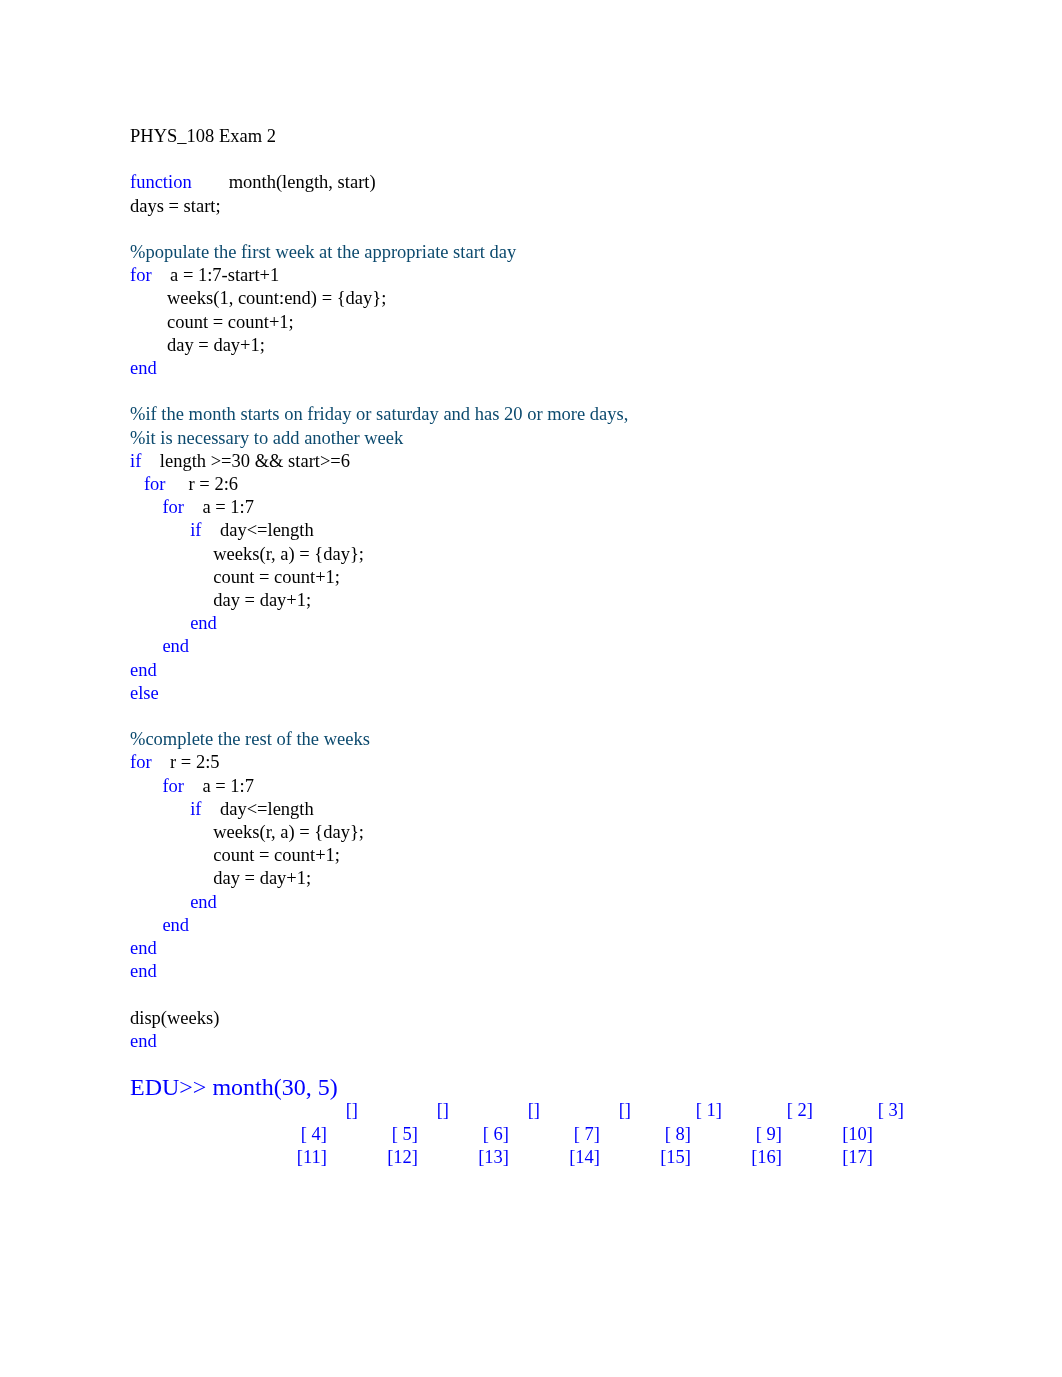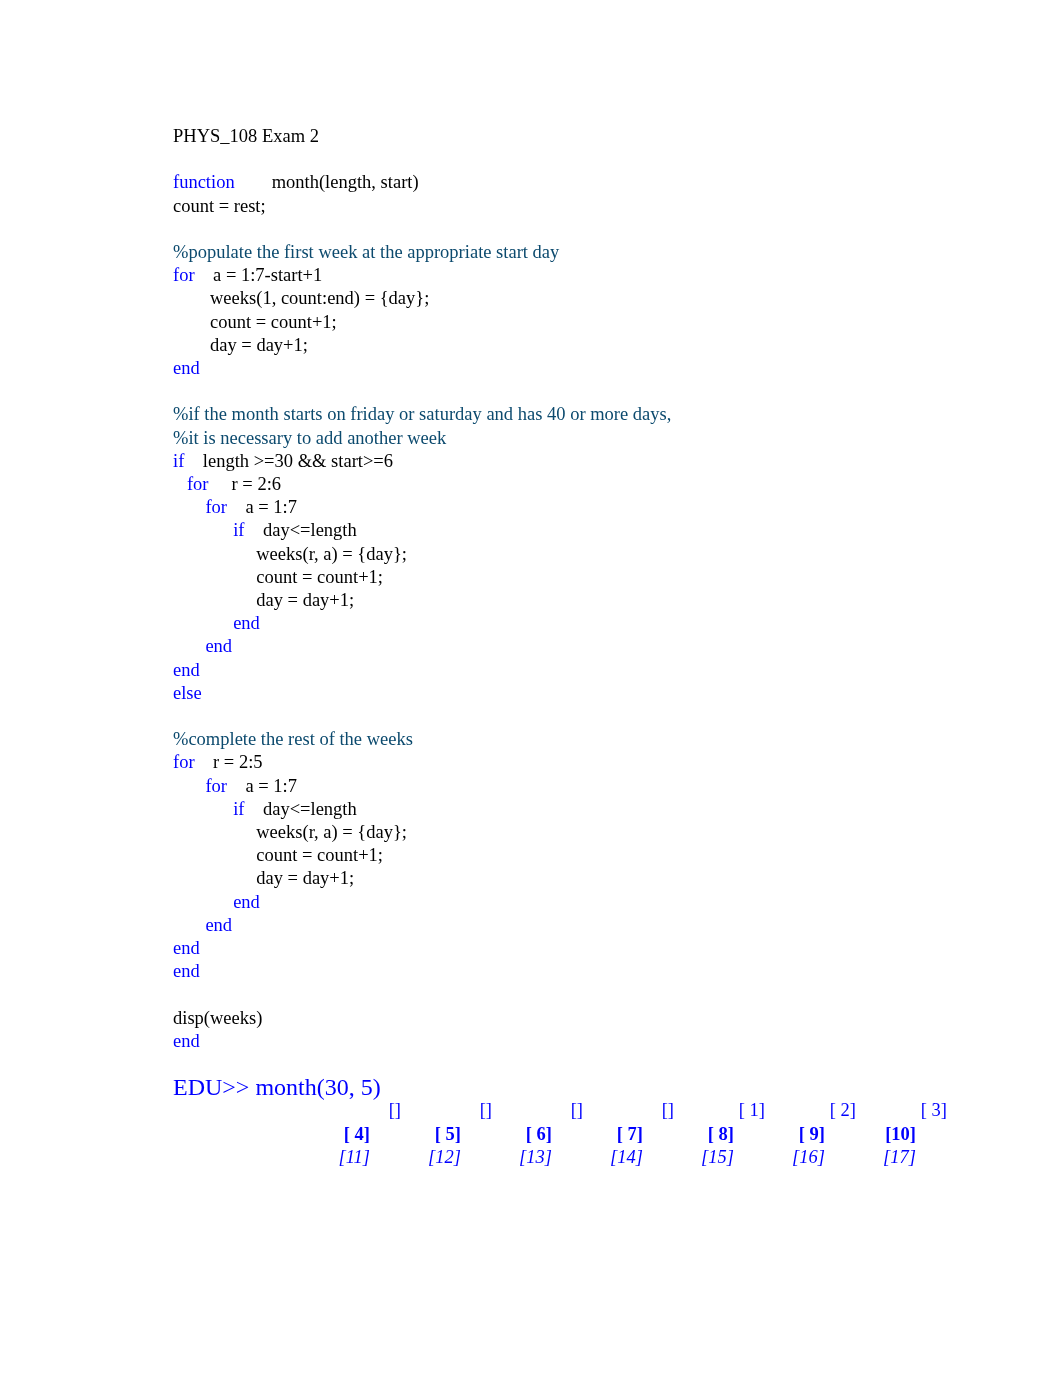--- a/index.html
+++ b/index.html
@@ -15,21 +15,20 @@
     color: #000000;
     overflow: hidden;
   }
   .page {
     position: relative;
     width: 998px;
     height: 1377px;
     background: #ffffff;
     box-sizing: border-box;
     padding: 125px 0 0 130px;
-    margin-left: 43px;
   }
   .doc-line {
     font-size: 18.5px;
     line-height: 23.2px;
     white-space: pre;
     color: #000000;
     min-height: 23.2px;
   }
   .blank {
     height: 23.2px;
@@ -67,45 +66,45 @@
   }
   .out-cell {
     display: inline-block;
     width: 91px;
     text-align: right;
     color: #0000ff;
     font-size: 18.5px;
     white-space: pre;
   }
   .row-indent-a { padding-left: 137px; }
-  .row-indent-b { padding-left: 106px; font-weight: bold; }
-  .row-indent-c { padding-left: 106px; font-style: italic; }
+  .row-indent-b { padding-left: 106px; }
+  .row-indent-c { padding-left: 106px; }
 </style>
 </head>
 <body>
 
 <div class="page">
 
   <div class="title-line">PHYS_108 Exam 2</div>
 
   <div class="blank">&nbsp;</div>
 
 
   <div id="code-listing">
       <div class="doc-line"><span class="kw">function</span><span>        month(length, start)</span></div>
-      <div class="doc-line"><span>count = rest;</span></div>
+      <div class="doc-line"><span>days = start;</span></div>
       <div class="doc-line blank">&nbsp;</div>
       <div class="doc-line"><span class="cmt">%populate the first week at the appropriate start day</span></div>
       <div class="doc-line"><span class="kw">for</span><span>    a = 1:7-start+1</span></div>
       <div class="doc-line"><span>        weeks(1, count:end) = {day};</span></div>
       <div class="doc-line"><span>        count = count+1;</span></div>
       <div class="doc-line"><span>        day = day+1;</span></div>
       <div class="doc-line"><span class="kw">end</span></div>
       <div class="doc-line blank">&nbsp;</div>
-      <div class="doc-line"><span class="cmt">%if the month starts on friday or saturday and has 40 or more days,</span></div>
+      <div class="doc-line"><span class="cmt">%if the month starts on friday or saturday and has 20 or more days,</span></div>
       <div class="doc-line"><span class="cmt">%it is necessary to add another week</span></div>
       <div class="doc-line"><span class="kw">if</span><span>    length &gt;=30 &amp;&amp; start&gt;=6</span></div>
       <div class="doc-line"><span class="kw">   for</span><span>     r = 2:6</span></div>
       <div class="doc-line"><span class="kw">       for</span><span>    a = 1:7</span></div>
       <div class="doc-line"><span class="kw">             if</span><span>    day&lt;=length</span></div>
       <div class="doc-line"><span>                  weeks(r, a) = {day};</span></div>
       <div class="doc-line"><span>                  count = count+1;</span></div>
       <div class="doc-line"><span>                  day = day+1;</span></div>
       <div class="doc-line"><span class="kw">             end</span></div>
       <div class="doc-line"><span class="kw">       end</span></div>

